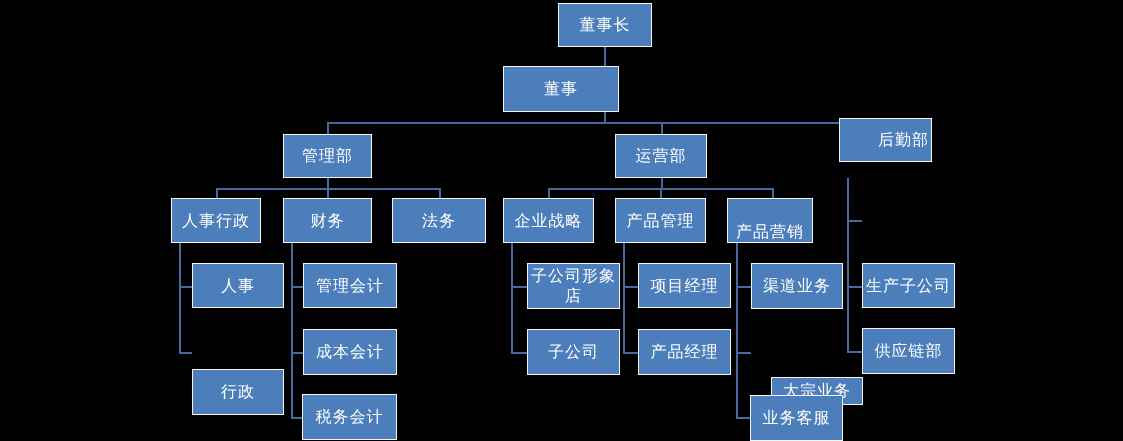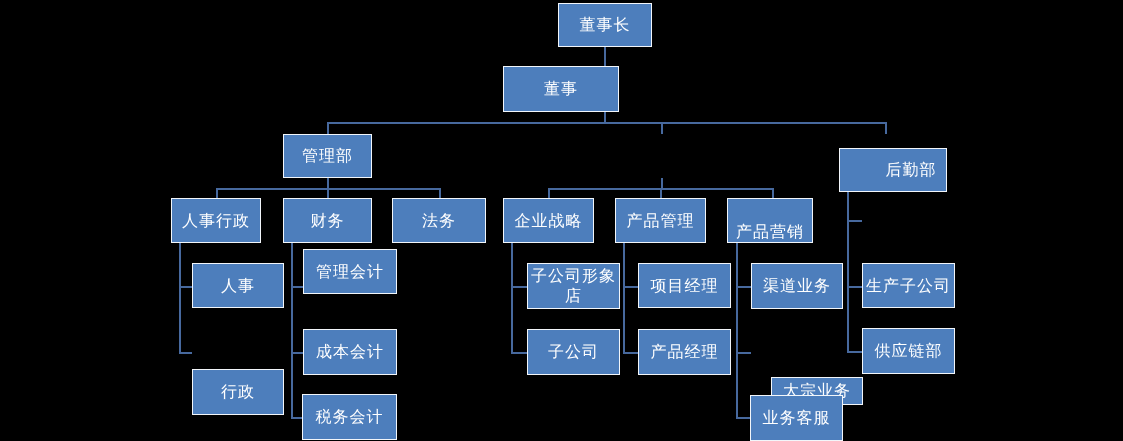--- a/index.html
+++ b/index.html
@@ -15,30 +15,30 @@
     cursor:default;
   }
   .hl,.vl{position:absolute;background:#47699e;}
   .hl{height:1.5px;}
   .vl{width:1.5px;}
   
   #n0{left:558px;top:3px;width:94px;height:44px;}
   #n1{left:503px;top:66px;width:116px;height:46px;justify-content:center;}
   #n2{left:283px;top:134px;width:89px;height:44px;}
   #n3{left:615px;top:134px;width:92px;height:44px;}
-  #n4{left:839px;top:148px;width:108px;height:44px;padding-left:36px;}
+  #n4{left:839px;top:118px;width:93px;height:44px;padding-left:36px;}
   #n5{left:171px;top:198px;width:90px;height:45px;}
   #n6{left:283px;top:198px;width:89px;height:45px;}
   #n7{left:392px;top:198px;width:94px;height:45px;}
   #n8{left:503px;top:198px;width:91px;height:45px;}
   #n9{left:615px;top:198px;width:91px;height:45px;}
   #n10{left:727px;top:198px;width:86px;height:45px;align-items:flex-end;}
   #n11{left:862px;top:197px;width:93px;height:45px;}
   #n12{left:192px;top:263px;width:92px;height:45px;}
-  #n13{left:303px;top:249px;width:94px;height:45px;}
+  #n13{left:303px;top:263px;width:94px;height:45px;}
   #n14{left:527px;top:263px;width:93px;height:46px;}
   #n15{left:638px;top:263px;width:93px;height:45px;}
   #n16{left:751px;top:263px;width:92px;height:46px;}
   #n17{left:862px;top:263px;width:93px;height:45px;}
   #n18{left:192px;top:329px;width:92px;height:46px;margin-top:40px;}
   #n19{left:303px;top:329px;width:94px;height:46px;}
   #n20{left:527px;top:329px;width:93px;height:46px;}
   #n21{left:638px;top:329px;width:93px;height:46px;}
   #n22{left:771px;top:329px;width:92px;height:28px;margin-top:48px;}
   #n23{left:862px;top:328px;width:93px;height:46px;}
@@ -89,20 +89,23 @@
   <div class="hl" style="left:847px;top:351px;width:15px;"></div>
 
   <div class="node" id="n0">
       <span>董事长</span>
     </div>
   <div class="node" id="n1">
       <span>董事</span>
     </div>
   <div class="node" id="n2">
       <span>管理部</span>
+    </div>
+  <div class="node" id="n3">
+      <span>运营部</span>
     </div>
   <div class="node" id="n4">
       <span>后勤部</span>
     </div>
   <div class="node" id="n5">
       <span>人事行政</span>
     </div>
   <div class="node" id="n6">
       <span>财务</span>
     </div>

